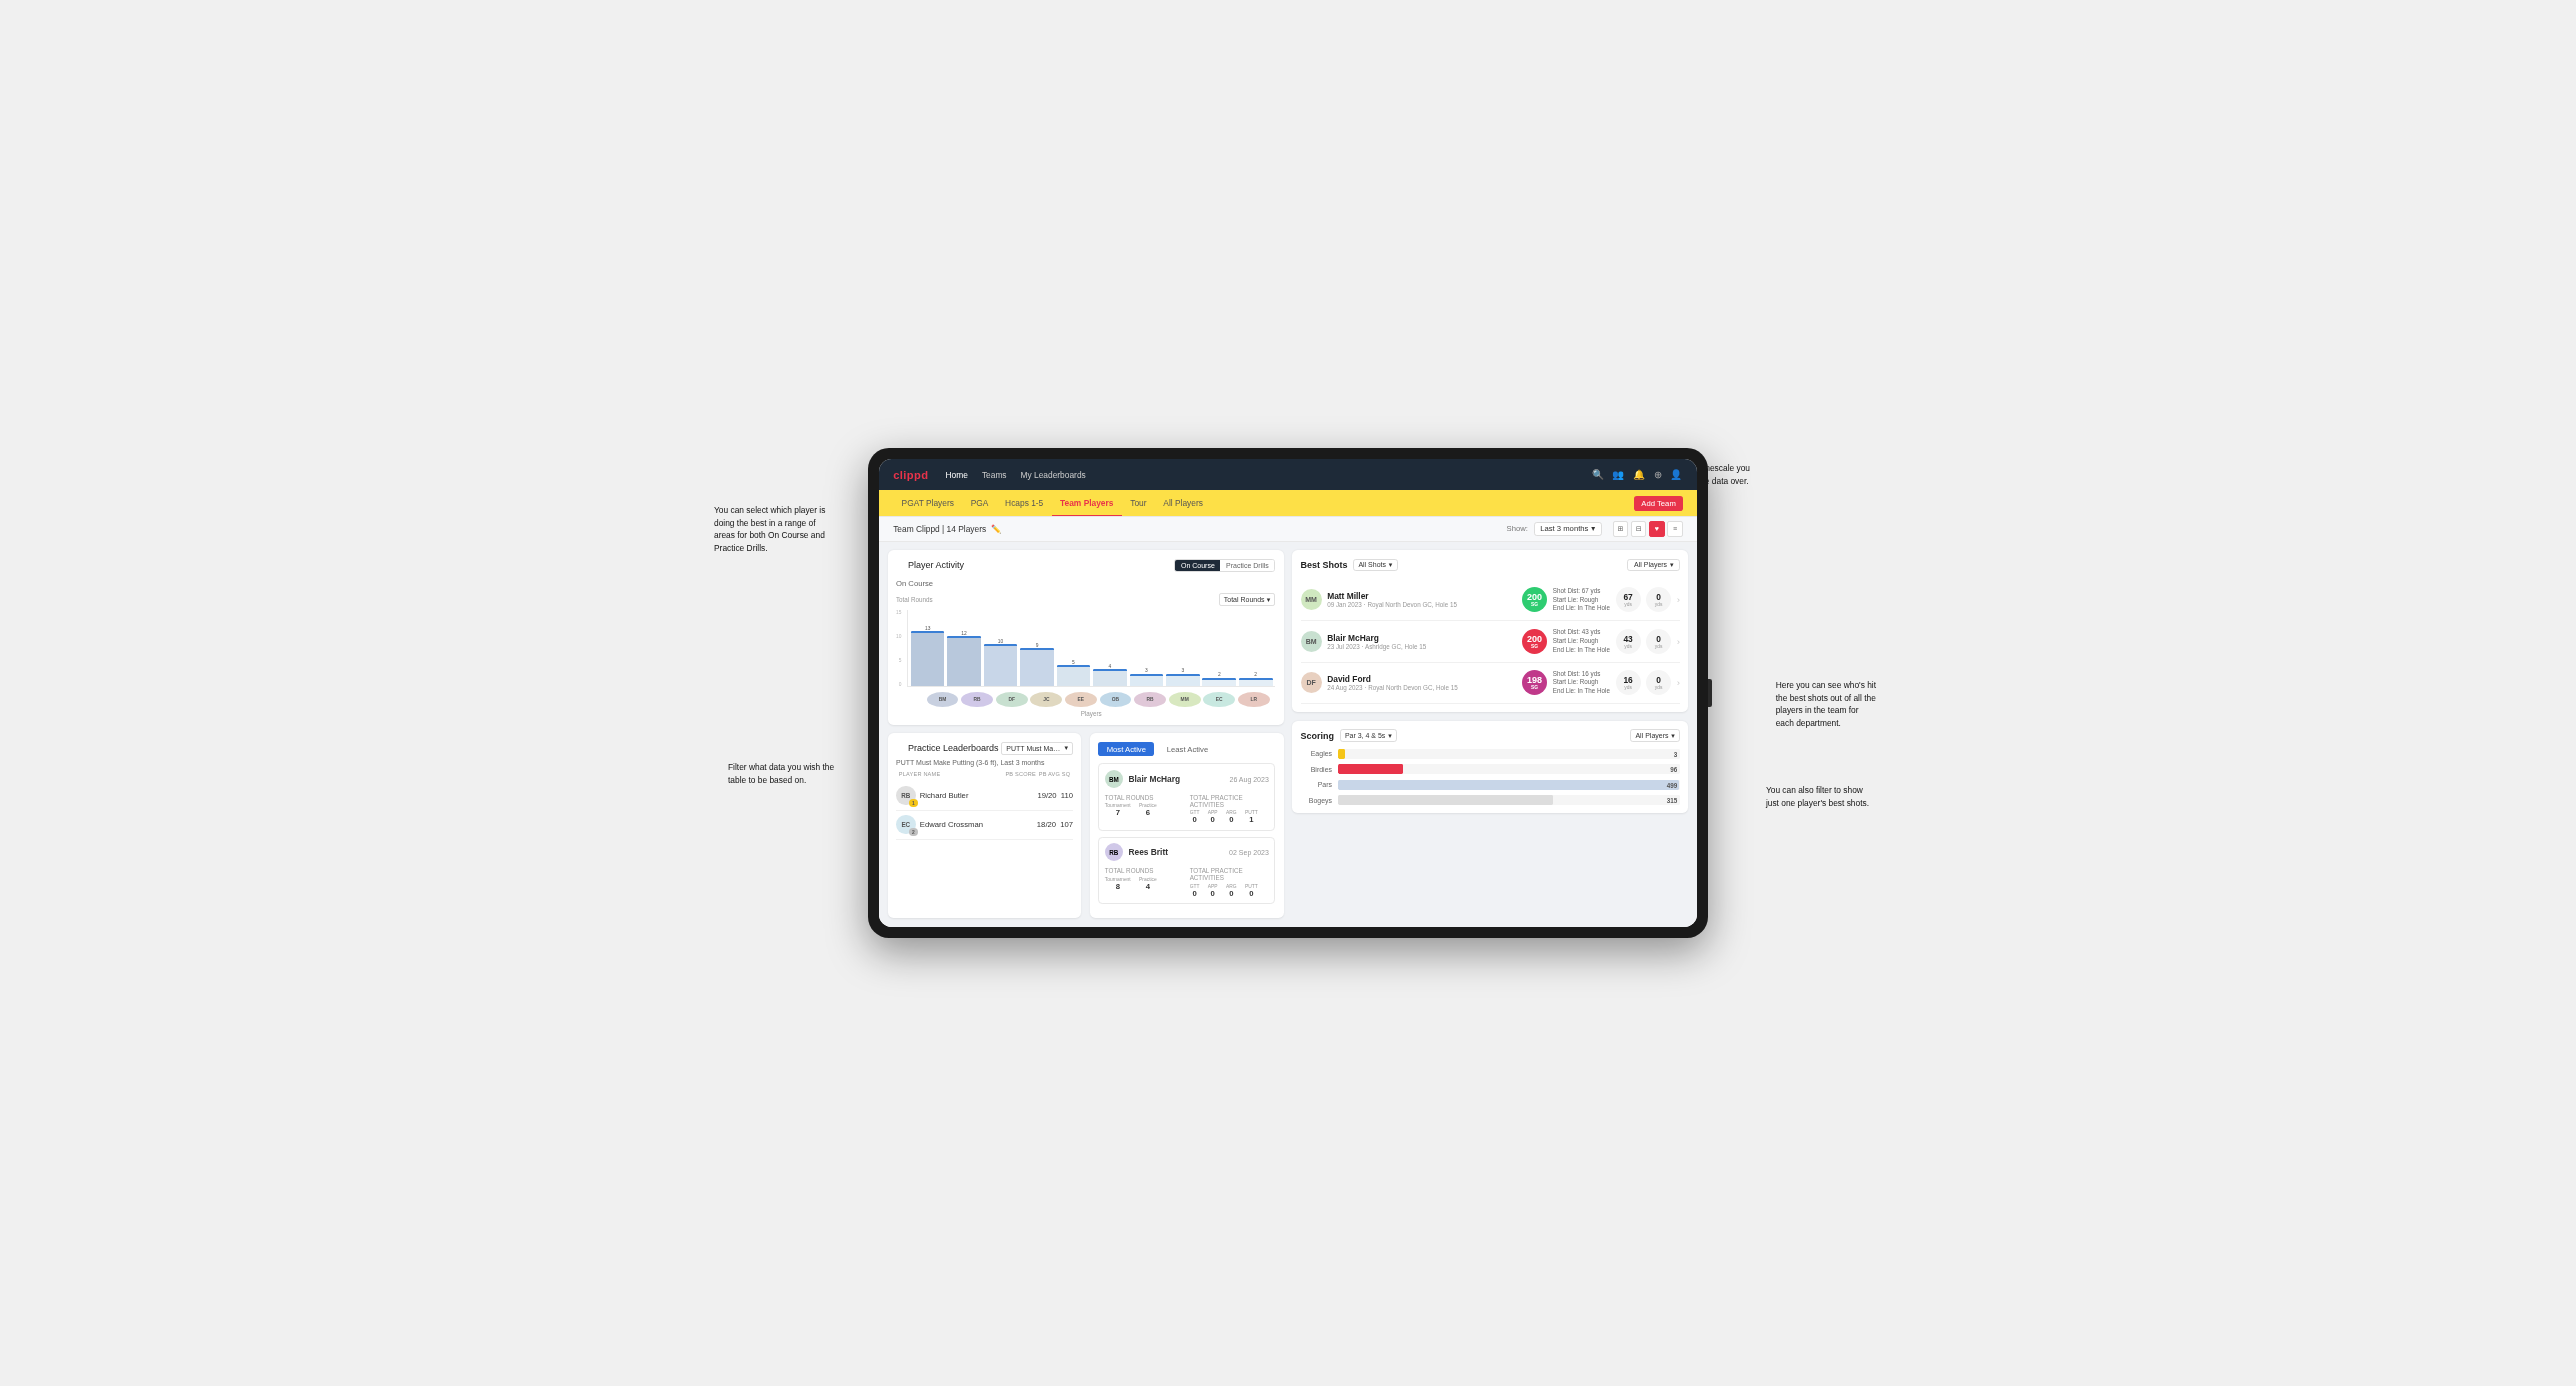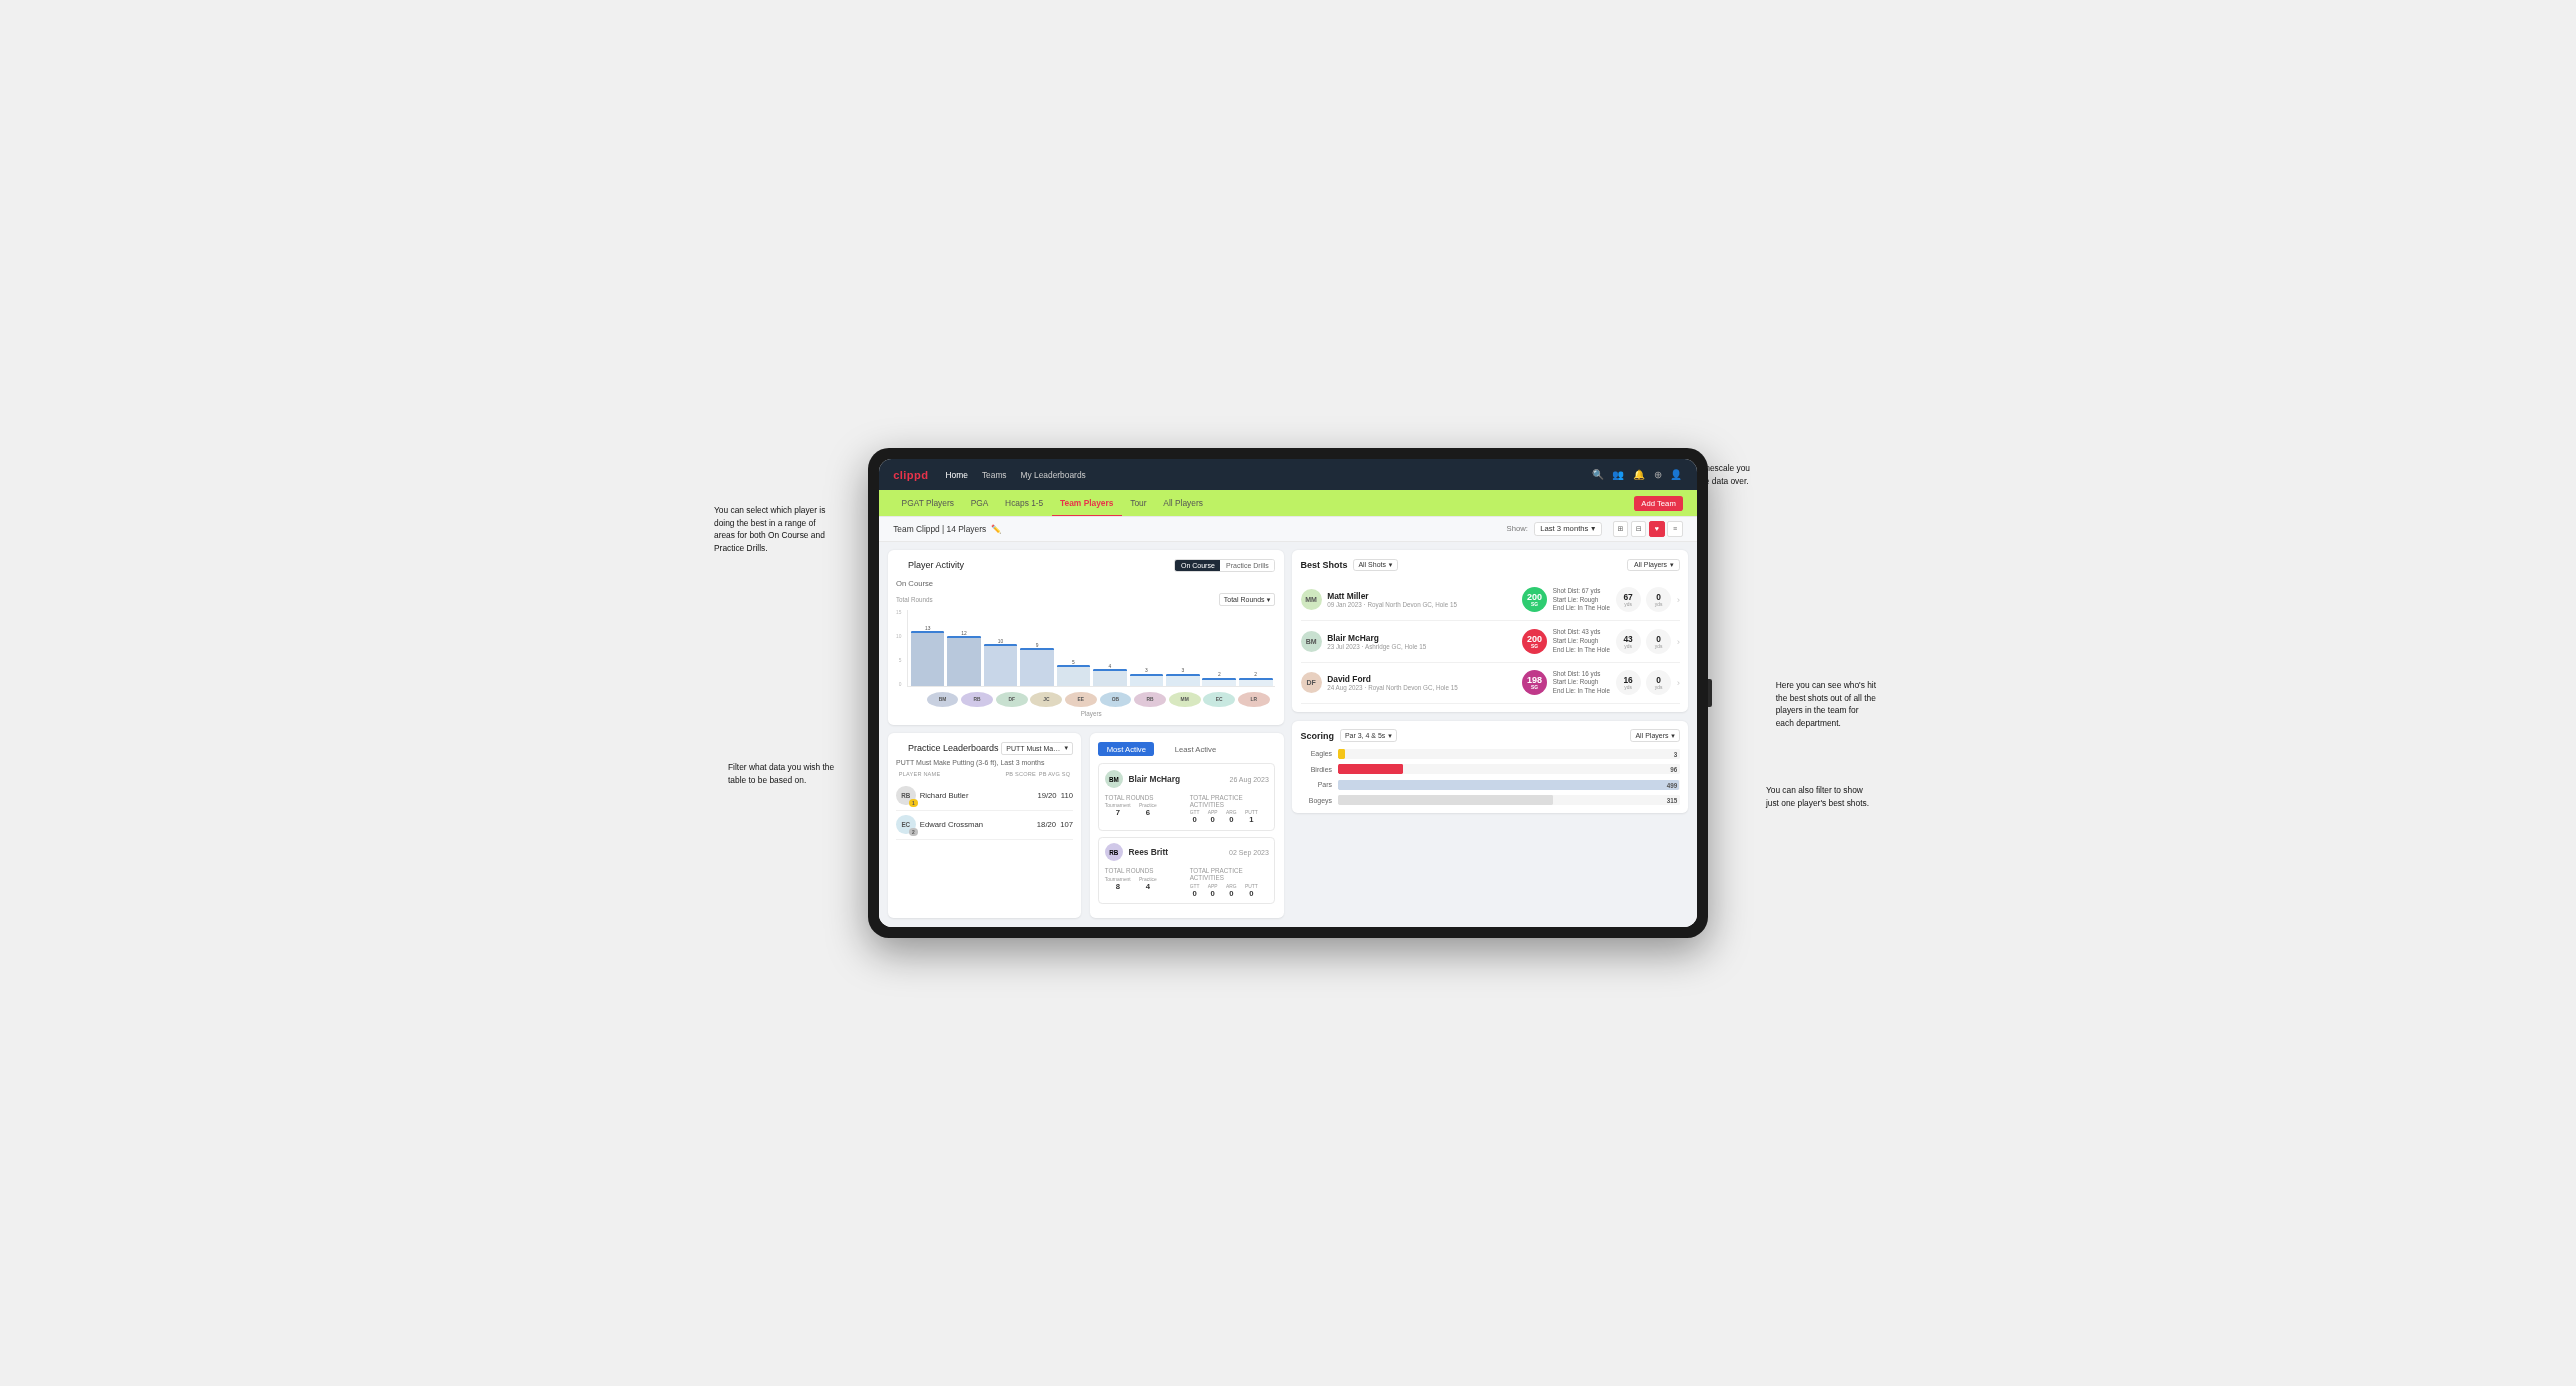--- a/index.html
+++ b/index.html
@@ -115,21 +115,21 @@
     }
 
     .nav-icon {
       color: #aaa;
       font-size: 9.8px;
       cursor: pointer;
     }
 
     
     .sub-nav {
-      background: #bef264;
+      background: #fde047;
       display: flex;
       align-items: center;
       padding: 0 14px;
       border-bottom: 0.7px solid #e8e8e8;
       height: 26.6px;
       gap: 0;
     }
 
     .sub-nav-item {
       font-size: 8.4px;
@@ -424,21 +424,21 @@
 
     .lb-avg {
       font-size: 7.7px;
       color: #333;
       text-align: right;
     }
 
     
     .active-tabs {
       display: flex;
-      gap: 12px;
+      gap: 4px;
       margin-bottom: 7px;
     }
 
     .active-tab {
       padding: 2.8px 8.4px;
       font-size: 7.7px;
       cursor: pointer;
       border-radius: 2.8px;
       color: #666;
     }

